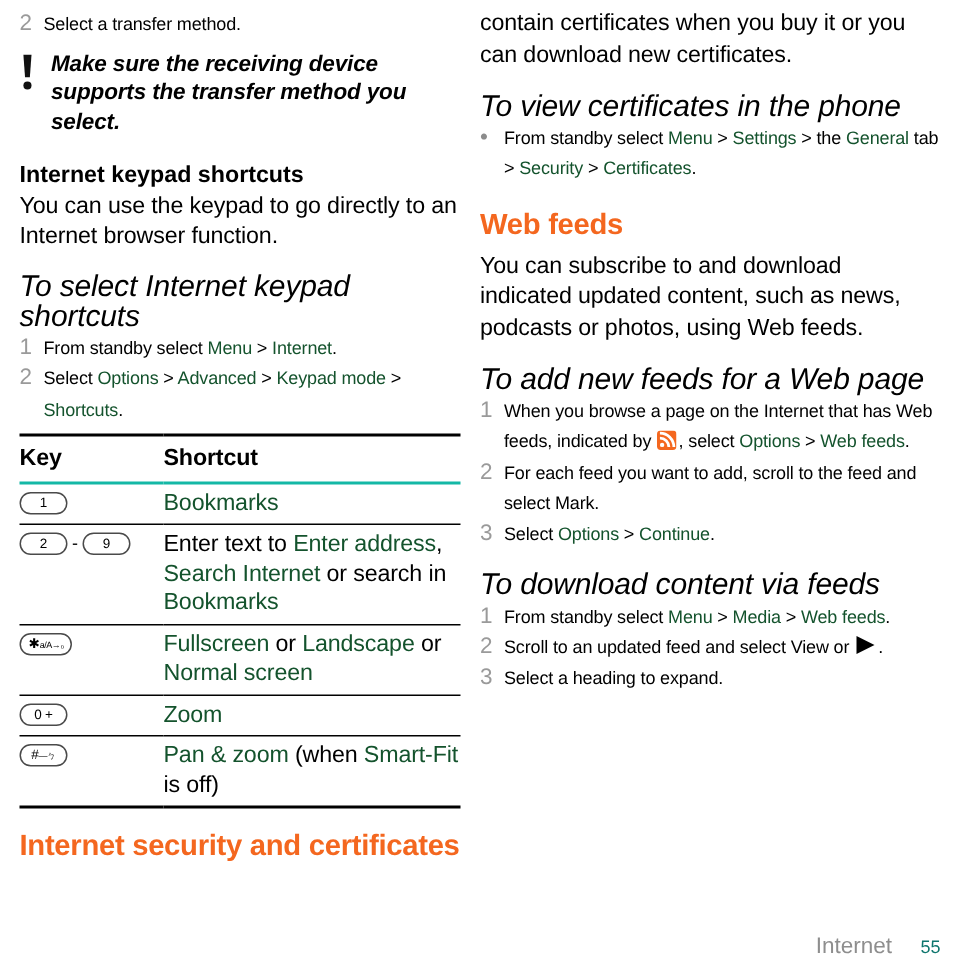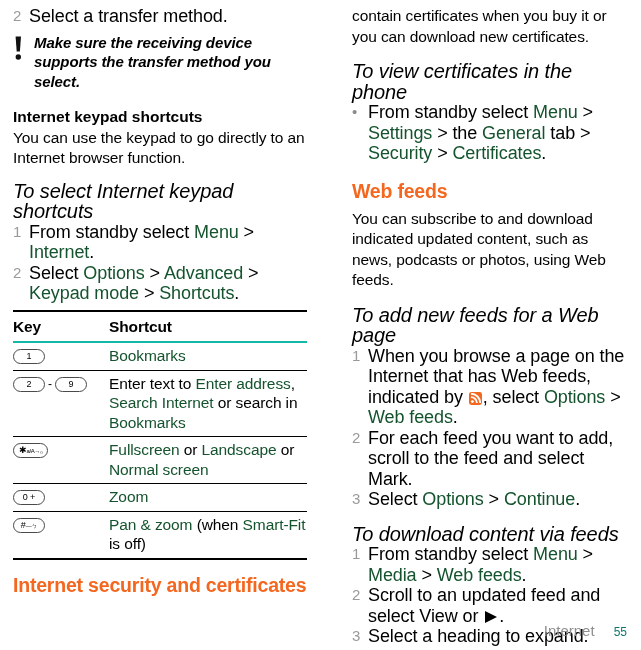--- a/index.html
+++ b/index.html
@@ -20,21 +20,21 @@
     inset: 0;
     display: flex;
     flex-direction: row;
   }
   .col {
     width: 320px;
     box-sizing: border-box;
     position: relative;
   }
   .col-left { padding: 0 13px 0 13px; }
-  .col-right { padding: 0 14px 0 0; margin-left: 32px; }
+  .col-right { padding: 0 14px 0 0; }
 
   
   .body-text {
     font-size: 15.5px;
     line-height: 20.5px;
     letter-spacing: -0.1px;
   }
   .orange { color: #14532d; }
   .h2 {
     color: #F4671F;
@@ -74,21 +74,21 @@
   .step-bullet {
     flex: 0 0 auto;
     min-width: 9px;
     color: #8c8c8c;
     font-size: 15px;
     line-height: 20.5px;
     text-align: left;
   }
   .step-body {
     flex: 1 1 auto;
-    font-size: 18px;
+    font-size: 12px;
     line-height: 20.5px;
     letter-spacing: -0.1px;
   }
 
   
   .note {
     display: flex;
     column-gap: 9px;
     align-items: flex-start;
   }

